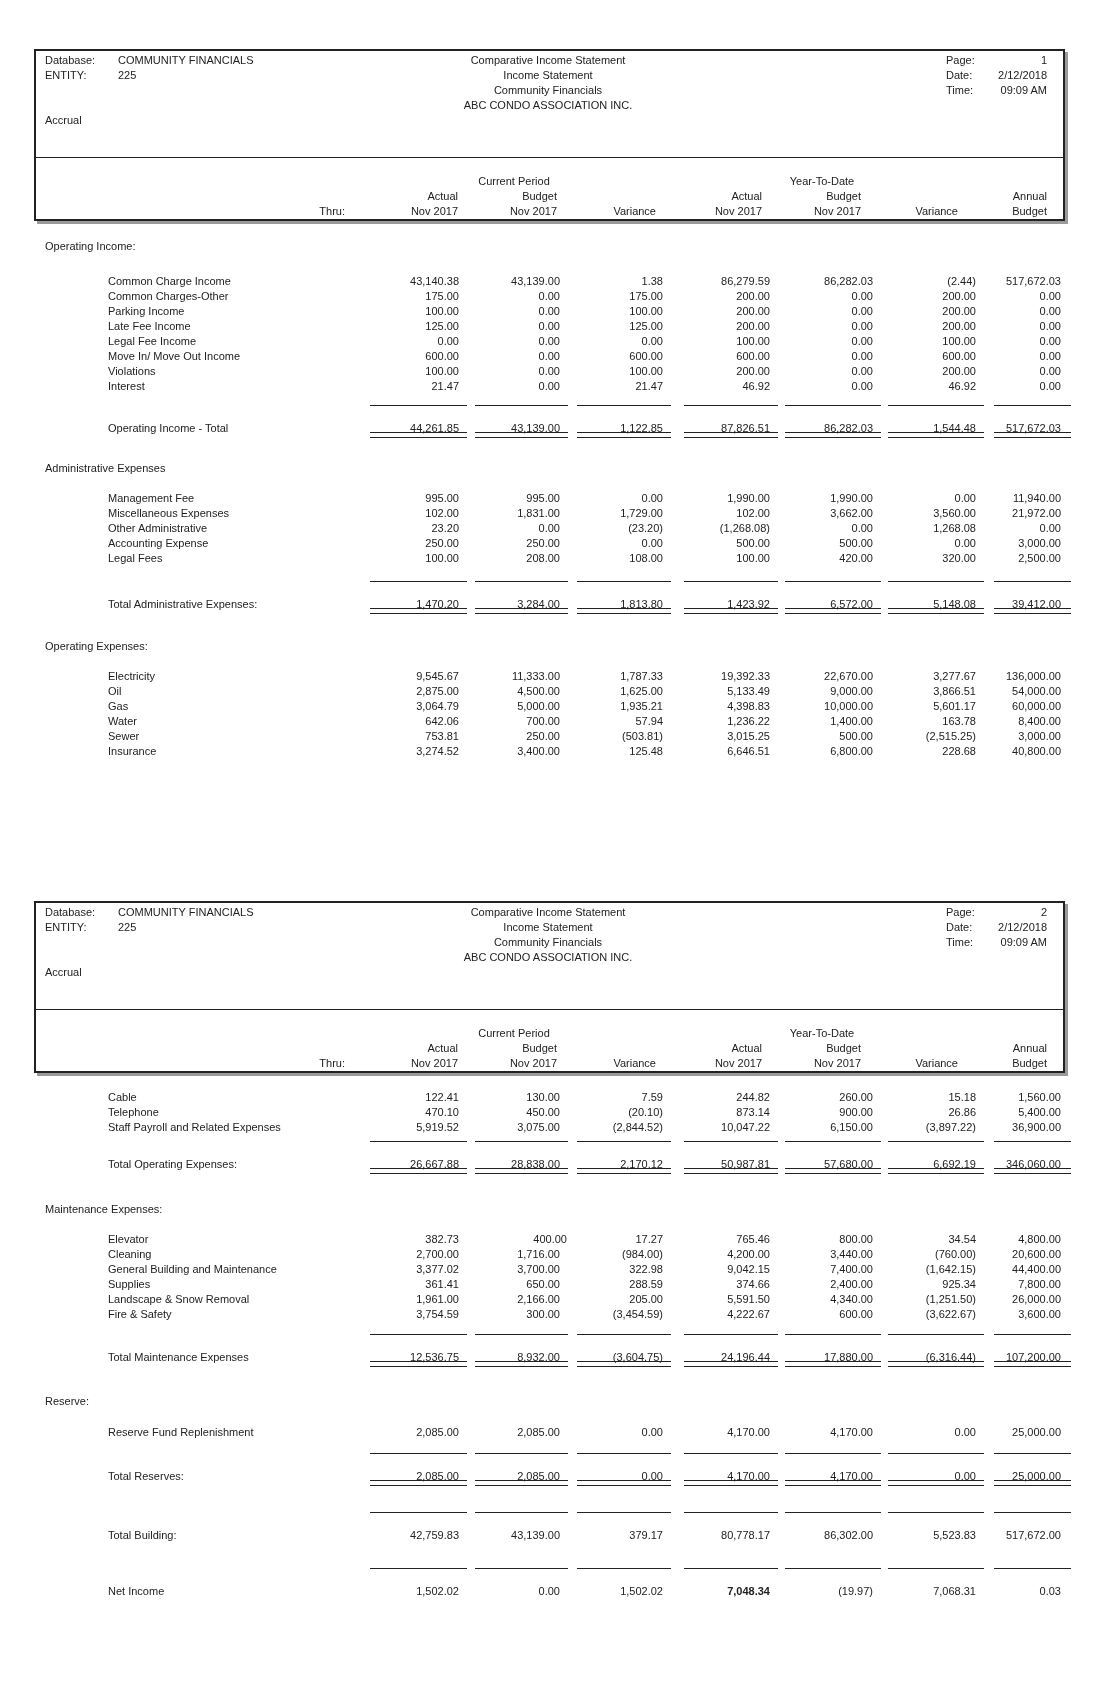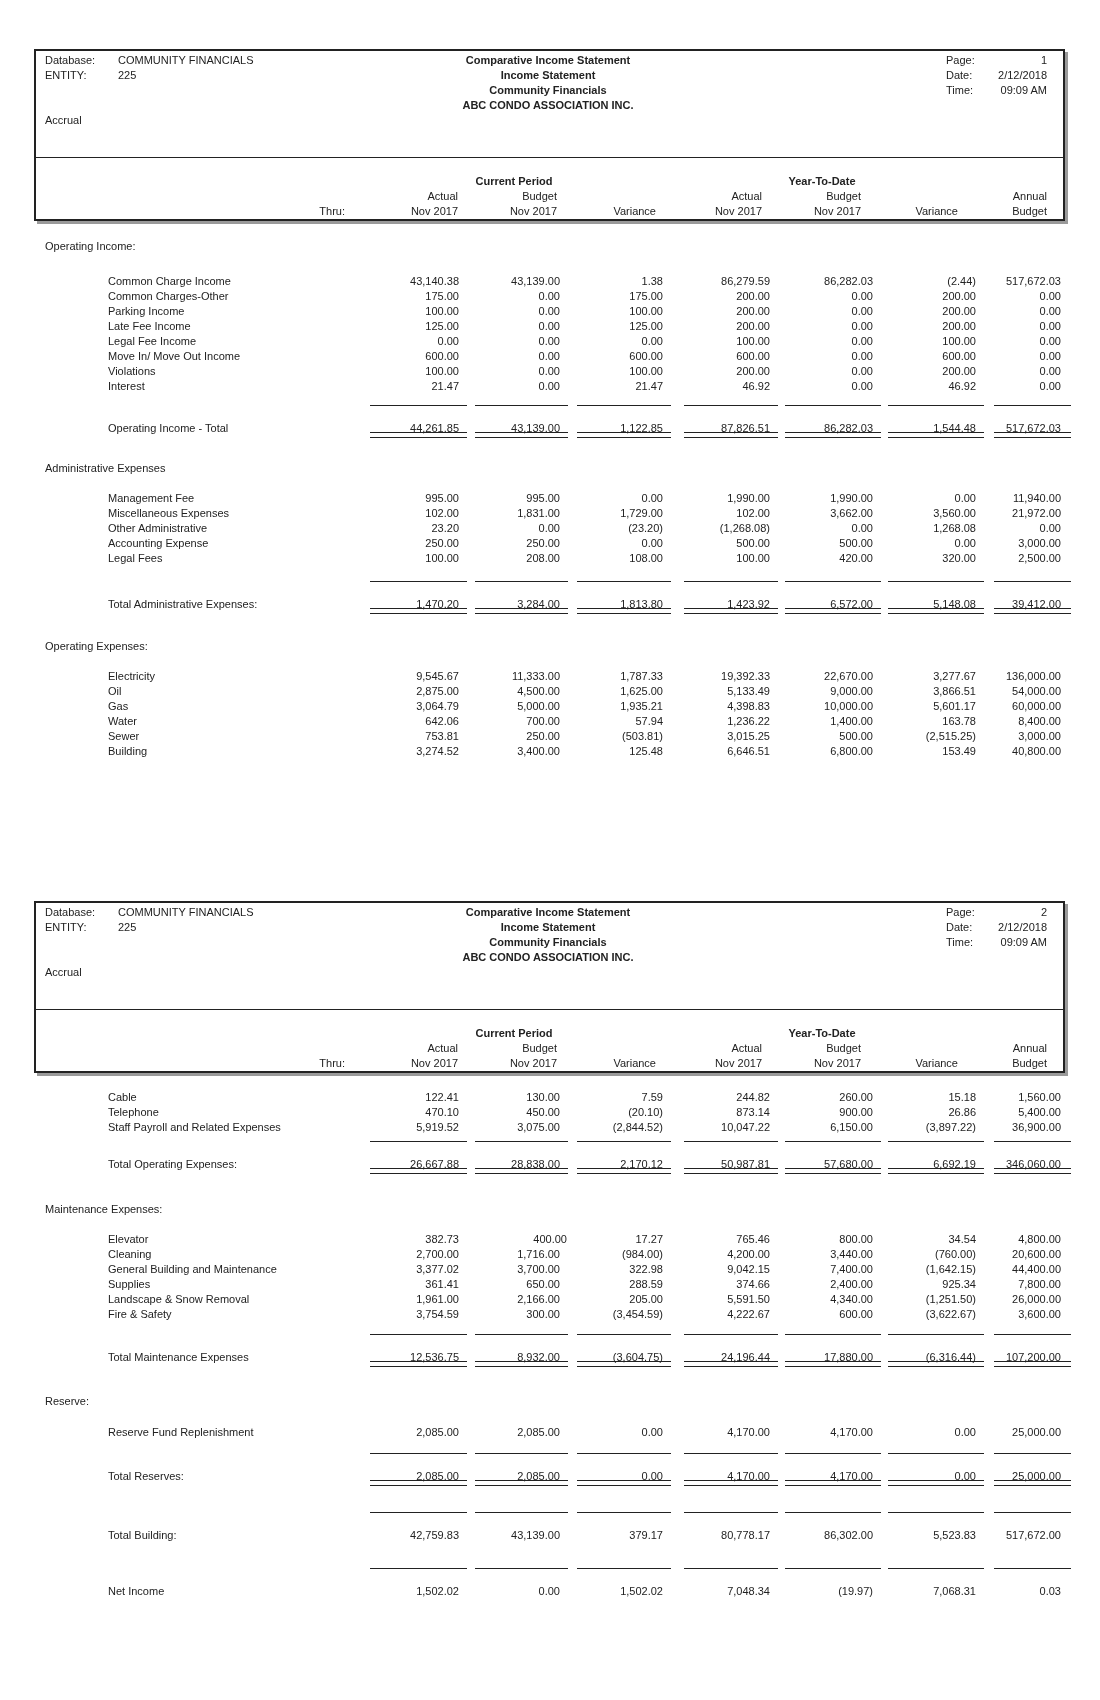--- a/index.html
+++ b/index.html
@@ -2,21 +2,21 @@
 <html><head>
 <meta charset="utf-8">
 <style>
   html, body { margin:0; padding:0; background:#ffffff; }
   body { width:1100px; height:1700px; position:relative; overflow:hidden;
          font-family:"Liberation Sans", "DejaVu Sans", sans-serif; color:#222; font-size:11px; }
   .abs { position:absolute; white-space:nowrap; line-height:13px; }
   .hdrbox { position:absolute; left:34px; width:1031px; height:172px; border:2px solid #222;
             box-shadow:3px 3px 0 #9a9a9a; box-sizing:border-box; }
   .hdrbox .divider { position:absolute; left:0; right:0; height:0; border-top:1.5px solid #222; }
-  .bold { font-weight:bold; }
+  .bold { font-weight:normal; }
   .c { text-align:center; }
   .num { position:absolute; text-align:right; white-space:nowrap; line-height:13px; }
   .line { position:absolute; height:0; border-top:1.5px solid #222; }
 </style>
 </head>
 <body>
 
 <div id="root">
     <div class="hdrbox" style="top: 49px;">
       <div class="divider" style="top: 106px;"></div>
@@ -249,27 +249,27 @@
     <div class="num" style="right: 124px; top: 715px;">163.78</div>
     <div class="num" style="right: 39px; top: 715px;">8,400.00</div>
     <div class="abs" style="left: 108px; top: 730px;">Sewer</div>
     <div class="num" style="right: 641px; top: 730px;">753.81</div>
     <div class="num" style="right: 540px; top: 730px;">250.00</div>
     <div class="num" style="right: 437px; top: 730px;">(503.81)</div>
     <div class="num" style="right: 330px; top: 730px;">3,015.25</div>
     <div class="num" style="right: 227px; top: 730px;">500.00</div>
     <div class="num" style="right: 124px; top: 730px;">(2,515.25)</div>
     <div class="num" style="right: 39px; top: 730px;">3,000.00</div>
-    <div class="abs" style="left: 108px; top: 745px;">Building</div>
+    <div class="abs" style="left: 108px; top: 745px;">Insurance</div>
     <div class="num" style="right: 641px; top: 745px;">3,274.52</div>
     <div class="num" style="right: 540px; top: 745px;">3,400.00</div>
     <div class="num" style="right: 437px; top: 745px;">125.48</div>
     <div class="num" style="right: 330px; top: 745px;">6,646.51</div>
     <div class="num" style="right: 227px; top: 745px;">6,800.00</div>
-    <div class="num" style="right: 124px; top: 745px;">153.49</div>
+    <div class="num" style="right: 124px; top: 745px;">228.68</div>
     <div class="num" style="right: 39px; top: 745px;">40,800.00</div>
     <div class="hdrbox" style="top: 901px;">
       <div class="divider" style="top: 106px;"></div>
     </div>
     <div class="abs" style="left: 45px; top: 906px;">Database:</div>
     <div class="abs" style="left: 118px; top: 906px;">COMMUNITY FINANCIALS</div>
     <div class="abs" style="left: 45px; top: 921px;">ENTITY:</div>
     <div class="abs" style="left: 118px; top: 921px;">225</div>
     <div class="abs" style="left: 45px; top: 966px;">Accrual</div>
     <div class="abs c bold" style="left: 398px; width: 300px; top: 906px;">Comparative Income Statement</div>
@@ -485,17 +485,17 @@
     <div class="line" style="left: 475px; width: 93px; top: 1568px;"></div>
     <div class="line" style="left: 577px; width: 94px; top: 1568px;"></div>
     <div class="line" style="left: 684px; width: 94px; top: 1568px;"></div>
     <div class="line" style="left: 785px; width: 96px; top: 1568px;"></div>
     <div class="line" style="left: 888px; width: 96px; top: 1568px;"></div>
     <div class="line" style="left: 994px; width: 77px; top: 1568px;"></div>
     <div class="abs" style="left: 108px; top: 1585px;">Net Income</div>
     <div class="num" style="right: 641px; top: 1585px;">1,502.02</div>
     <div class="num" style="right: 540px; top: 1585px;">0.00</div>
     <div class="num" style="right: 437px; top: 1585px;">1,502.02</div>
-    <div class="num" style="right: 330px; top: 1585px;">7,048.34</div>
+    <div class="num" style="right: 330px; top: 1585px; font-weight: bold;">7,048.34</div>
     <div class="num" style="right: 227px; top: 1585px;">(19.97)</div>
     <div class="num" style="right: 124px; top: 1585px;">7,068.31</div>
     <div class="num" style="right: 39px; top: 1585px;">0.03</div>
   </div>
 
 </body></html>

